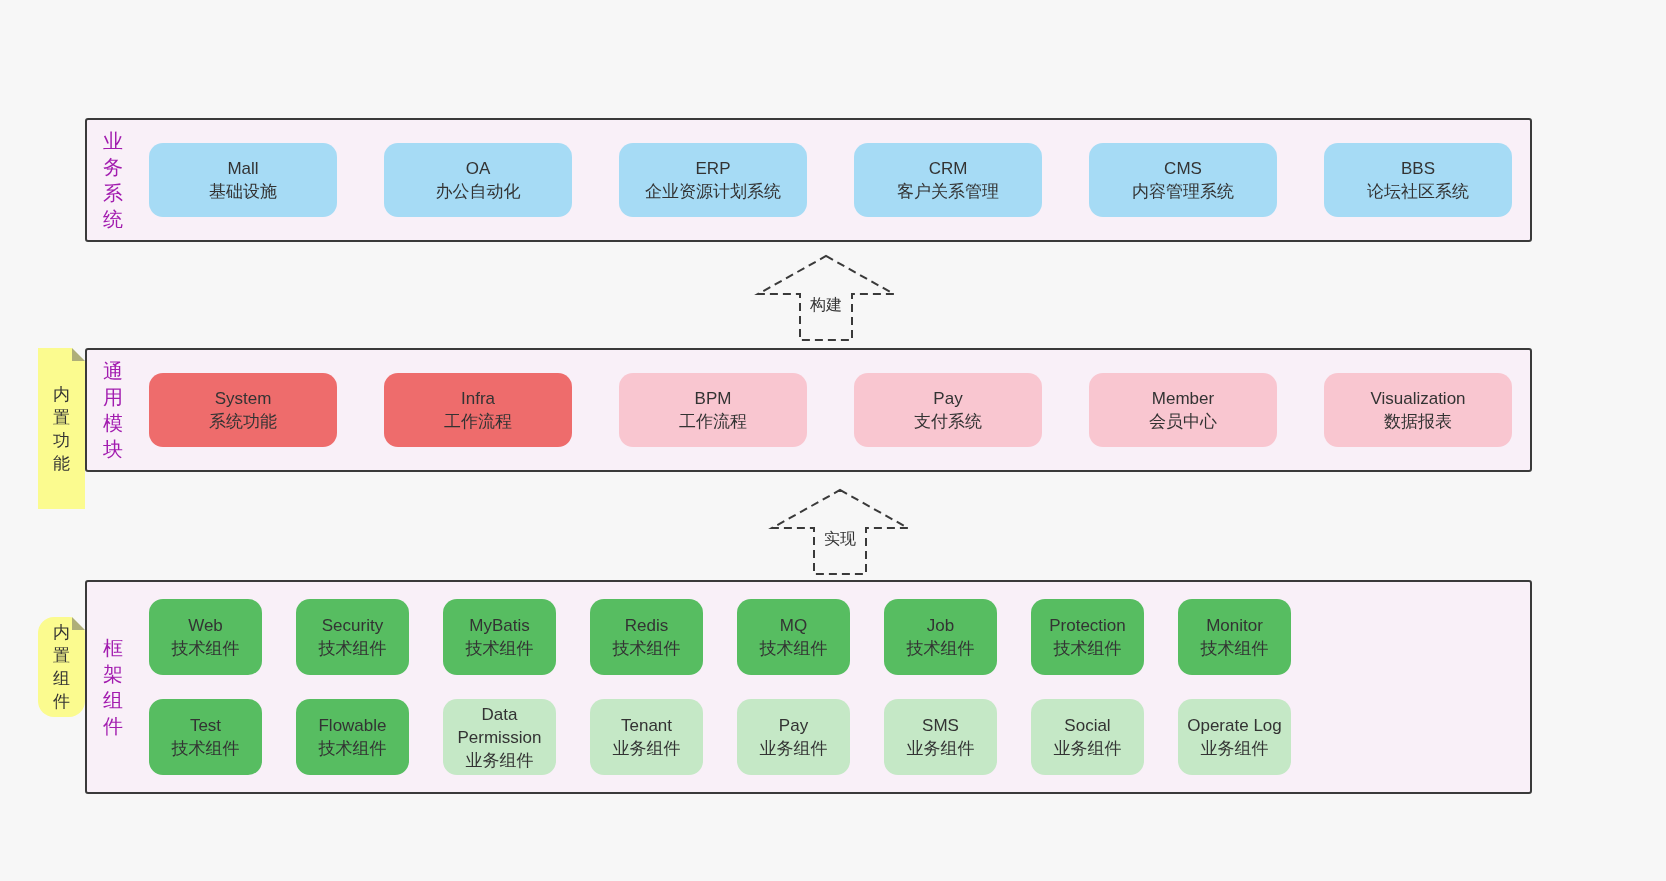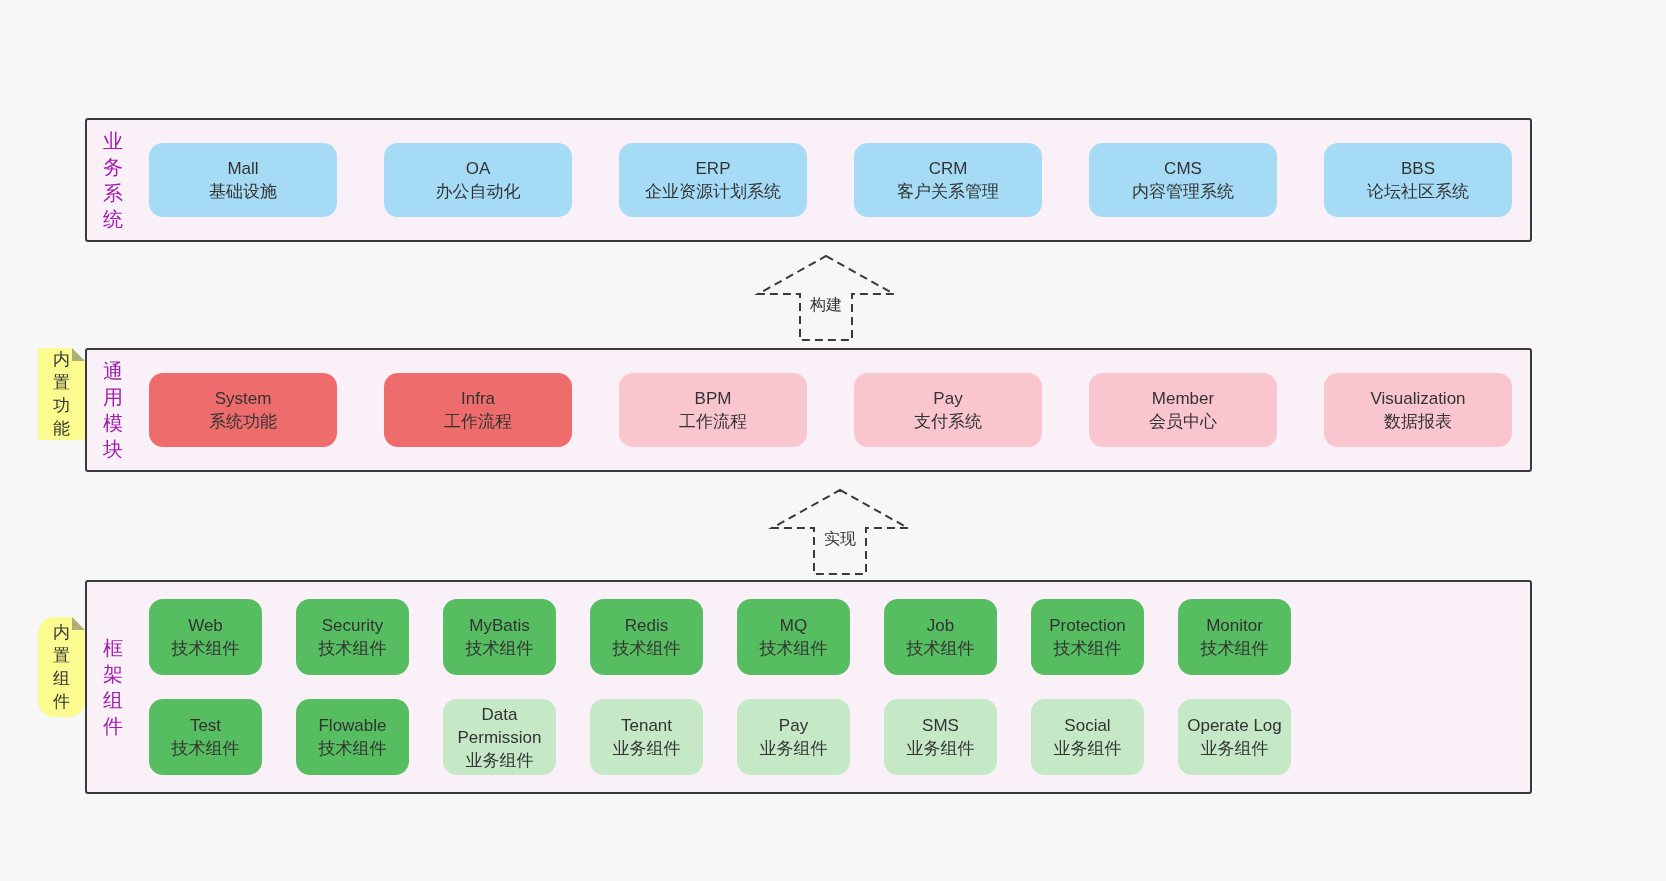--- a/index.html
+++ b/index.html
@@ -65,21 +65,21 @@
   .sticky {
     position: absolute;
     left: 38px;
     width: 47px;
     background: #fbfb8f;
     display: flex;
     align-items: center;
     justify-content: center;
     z-index: 0;
   }
-  #sticky-modules    { top: 348px; height: 92px; }
+  #sticky-modules    { top: 348px; height: 161px; }
   #sticky-components { top: 617px; height: 100px; border-radius: 16px; }
   .sticky-label {
     width: 18px;
     font-size: 17px;
     line-height: 23px;
     word-break: break-all;
     text-align: center;
   }
   .sticky::after {
     content: "";

